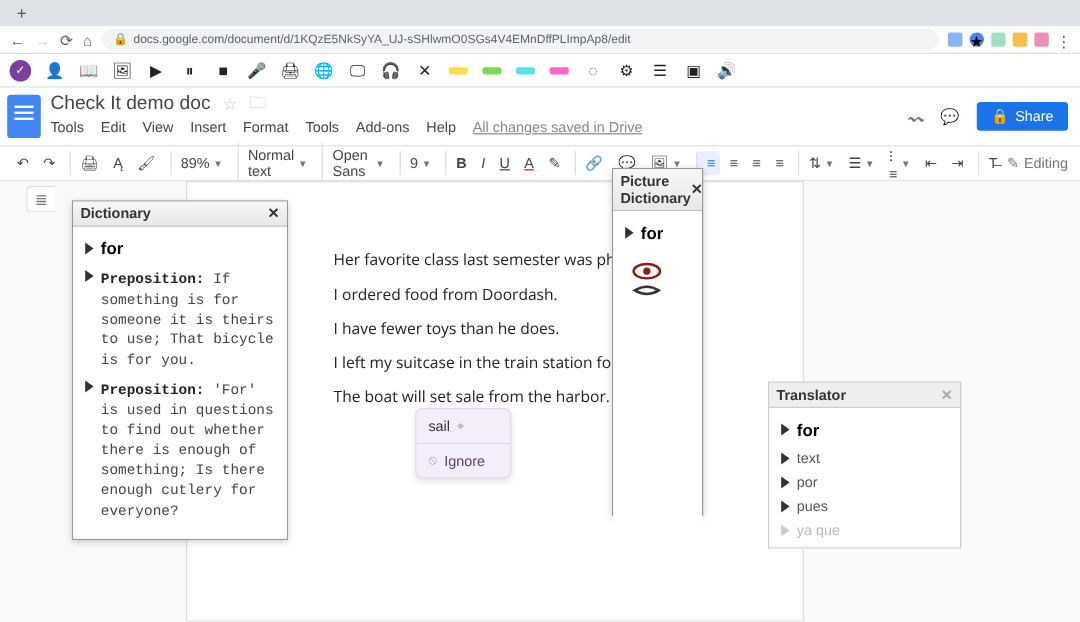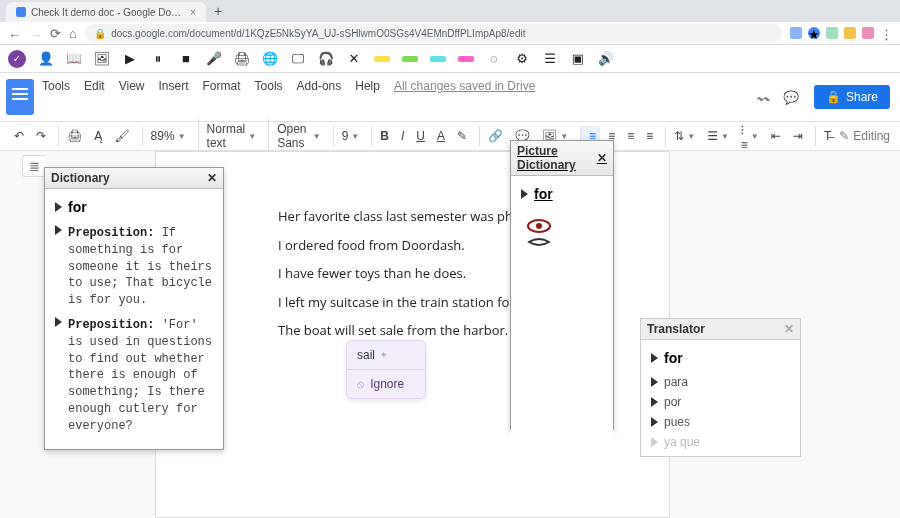--- a/index.html
+++ b/index.html
@@ -50,44 +50,39 @@
   .suggest-row { padding: 7px 10px; color: #5a3c7a; display:flex; align-items:center; gap:6px;}
   .suggest-row.top { border-bottom: 1px solid #e3d5f0; color:#333;}
   .suggest-row .sicon { color:#b79ed1; font-size:11px;}
 
   .panel { position: absolute; background: #f1f1f1; border: 1px solid #999; box-shadow: 0 2px 6px rgba(0,0,0,0.2); font-size: 12px; }
   .panel-head { background: linear-gradient(#f7f7f7,#e7e7e7); border-bottom: 1px solid #bbb; padding: 3px 6px; display: flex; justify-content: space-between; align-items: center; font-weight: bold; color:#333;}
   .panel-body { background: #fff; padding: 6px 8px 10px 8px; }
   .panel-word { font-weight: bold; font-size: 14px; padding: 4px 0 6px 2px; display:flex; align-items:center; gap:6px;}
   .tri { display:inline-block; width:0; height:0; border-top:5px solid transparent; border-bottom:5px solid transparent; border-left:7px solid #333;}
 
-  .dict { left: 44px; top: 167px; width: 180px; }
+  .dict { left: 60px; top: 167px; width: 180px; }
   .dict .def { display:flex; gap:6px; padding: 4px 2px; line-height:1.4; color:#444;font-family:Liberation Mono, monospace;}
   .dict .def b { color:#222;}
 
-  .picdict { left: 510px; top: 140px; width: 104px; height: 290px; text-decoration: underline; }
+  .picdict { left: 510px; top: 140px; width: 76px; height: 290px; }
   .picdict .panel-body { height: 263px; }
   .pic-img { width: 40px; height: 40px; margin: 6px auto 0 auto; }
 
   .trans { left: 640px; top: 318px; width: 161px; border-color:#ccc; box-shadow:none;}
   .trans .panel-head { background: #eee; border-bottom-color:#ccc; }
   .trans .panel-body { padding-bottom:4px;}
   .trans-item { display:flex; gap:6px; padding: 3px 2px; color:#555; align-items:center;}
   .trans-item.faded { color:#bbb;}
   .close { cursor:pointer; font-weight:bold; color:#333;}
 </style>
 </head>
 <body>
 
 <div class="browser-tabs">
-  <div class="browser-tab">
-    <span class="tab-icon"></span>
-    <span>Check It demo doc - Google Do…</span>
-    <span style="margin-left:4px;color:#777;">×</span>
-  </div>
   <div class="plus-tab">+</div>
 </div>
 
 <div class="address-row">
   <span class="nav-icon">←</span>
   <span class="nav-icon" style="color:#ccc;">→</span>
   <span class="nav-icon">⟳</span>
   <span class="nav-icon">⌂</span>
   <div class="url-bar">
     <span>🔒</span>
@@ -124,20 +119,25 @@
   <span class="ei">◌</span>
   <span class="ei">⚙</span>
   <span class="ei">☰</span>
   <span class="ei">▣</span>
   <span class="ei">🔊</span>
 </div>
 
 <div class="docs-header">
   <div class="docs-logo"></div>
   <div class="docs-title-area">
+    <div class="docs-title-row">
+      <span class="doc-title">Check It demo doc</span>
+      <span class="star">☆</span>
+      <span class="folder">🗀</span>
+    </div>
     <div class="menu-row">
       <span>Tools</span>
       <span>Edit</span>
       <span>View</span>
       <span>Insert</span>
       <span>Format</span>
       <span>Tools</span>
       <span>Add-ons</span>
       <span>Help</span>
       <span class="saved">All changes saved in Drive</span>
@@ -273,21 +273,21 @@
     <span>Translator</span>
     <span class="close" style="color:#aaa;">✕</span>
   </div>
   <div class="panel-body">
     <div class="panel-word">
         <span class="tri"></span>
         <span>for</span>
       </div>
     <div class="trans-item">
         <span class="tri"></span>
-        <span>para</span>
+        <span>text</span>
       </div>
     <div class="trans-item">
         <span class="tri"></span>
         <span>por</span>
       </div>
     <div class="trans-item">
         <span class="tri"></span>
         <span>pues</span>
       </div>
     <div class="trans-item faded">

